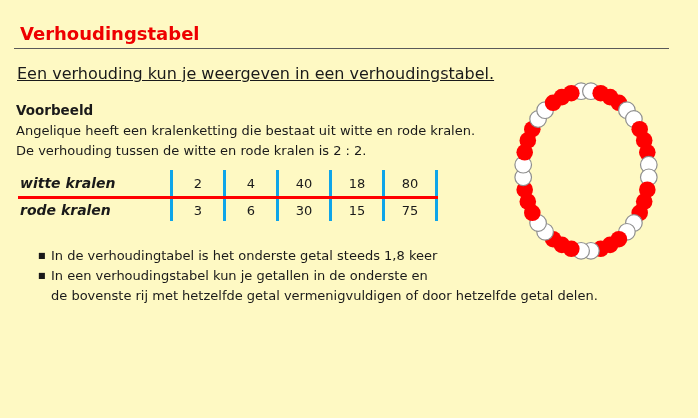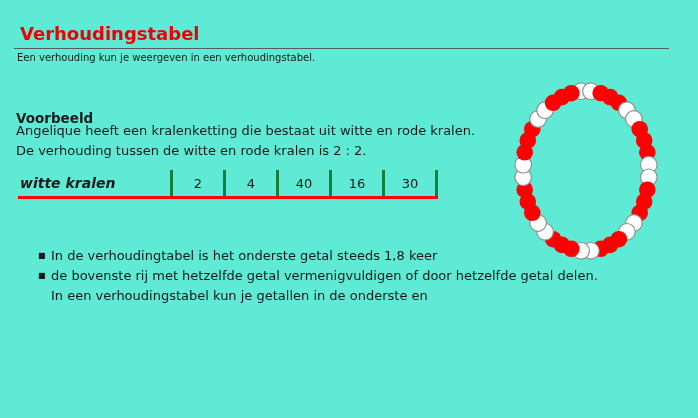--- a/index.html
+++ b/index.html
@@ -1,20 +1,20 @@
 <!DOCTYPE html>
 <html><head>
 <meta charset="utf-8">
 <style>
   html, body { margin: 0; padding: 0; background: #ffffff; }
   .frame {
     position: relative;
     width: 698px;
     height: 418px;
-    background: #5eead4;
+    background: #fef9c3;
     font-family: "DejaVu Sans", "Liberation Sans", sans-serif;
     color: #1a1a1a;
     overflow: hidden;
   }
   .page-title {
     position: absolute;
     left: 20px;
     top: 11px;
     font-size: 18px;
     font-weight: bold;
@@ -26,32 +26,32 @@
     position: absolute;
     left: 14px;
     top: 48px;
     width: 655px;
     height: 0;
     border-top: 1px solid #5a5a5a;
   }
   .intro-text {
     position: absolute;
     left: 17px;
-    top: 52px;
-    font-size: 10px;
-    white-space: nowrap;
+    top: 64px;
+    font-size: 16px;
+    white-space: nowrap;
+    text-decoration: underline;
   }
   .example-heading {
     position: absolute;
     left: 16px;
     top: 102px;
     font-size: 13.5px;
     font-weight: bold;
     white-space: nowrap;
-    margin-top: 8px;
   }
   .example-text {
     position: absolute;
     left: 16px;
     top: 121px;
     font-size: 13px;
     line-height: 20px;
   }
   .example-text div { white-space: nowrap; }
 
@@ -60,21 +60,21 @@
     left: 18px;
     top: 170px;
     border-collapse: collapse;
     table-layout: fixed;
   }
   .ratio-table td {
     padding: 0;
     font-size: 13px;
     text-align: center;
     width: 50px;
-    border-right: 3px solid #15803d;
+    border-right: 3px solid #0ea5e9;
     white-space: nowrap;
   }
   .ratio-table tr.row-top td { height: 26px; border-bottom: 3px solid #ff0000; }
   .ratio-table tr.row-bottom td { height: 22px; }
   .ratio-table td.row-label {
     width: 150px;
     text-align: left;
     font-weight: bold;
     font-style: italic;
     font-size: 14px;
@@ -121,38 +121,46 @@
     <div>De verhouding tussen de witte en rode kralen is 2 : 2.</div>
   </div>
 
   <table class="ratio-table">
     <tbody>
       <tr class="row-top">
         <td class="row-label">witte kralen</td>
         <td>2</td>
         <td>4</td>
         <td>40</td>
-        <td>16</td>
+        <td>18</td>
+        <td>80</td>
+      </tr>
+      <tr class="row-bottom">
+        <td class="row-label">rode kralen</td>
+        <td>3</td>
+        <td>6</td>
         <td>30</td>
+        <td>15</td>
+        <td>75</td>
       </tr>
     </tbody>
   </table>
 
   <div class="bullet-list">
     <div class="bullet-item">
       <div class="bullet-marker">■</div>
       <div class="bullet-lines">
         <div>In de verhoudingtabel is het onderste getal steeds 1,8 keer</div>
       </div>
     </div>
     <div class="bullet-item">
       <div class="bullet-marker">■</div>
       <div class="bullet-lines">
+        <div>In een verhoudingstabel kun je getallen in de onderste en</div>
         <div>de bovenste rij met hetzelfde getal vermenigvuldigen of door hetzelfde getal delen.</div>
-        <div>In een verhoudingstabel kun je getallen in de onderste en</div>
       </div>
     </div>
   </div>
 
   <svg class="necklace-svg" width="172" height="202" viewBox="0 0 172 202">
       <circle cx="81.1" cy="21.2" r="8.3" fill="#ffffff" stroke="#8f8f8f" stroke-width="1.2"></circle>
       <circle cx="90.9" cy="21.2" r="8.3" fill="#ffffff" stroke="#8f8f8f" stroke-width="1.2"></circle>
       <circle cx="100.7" cy="23.2" r="8.3" fill="#ff0000"></circle>
       <circle cx="110.1" cy="27.1" r="8.3" fill="#ff0000"></circle>
       <circle cx="118.9" cy="32.8" r="8.3" fill="#ff0000"></circle>

